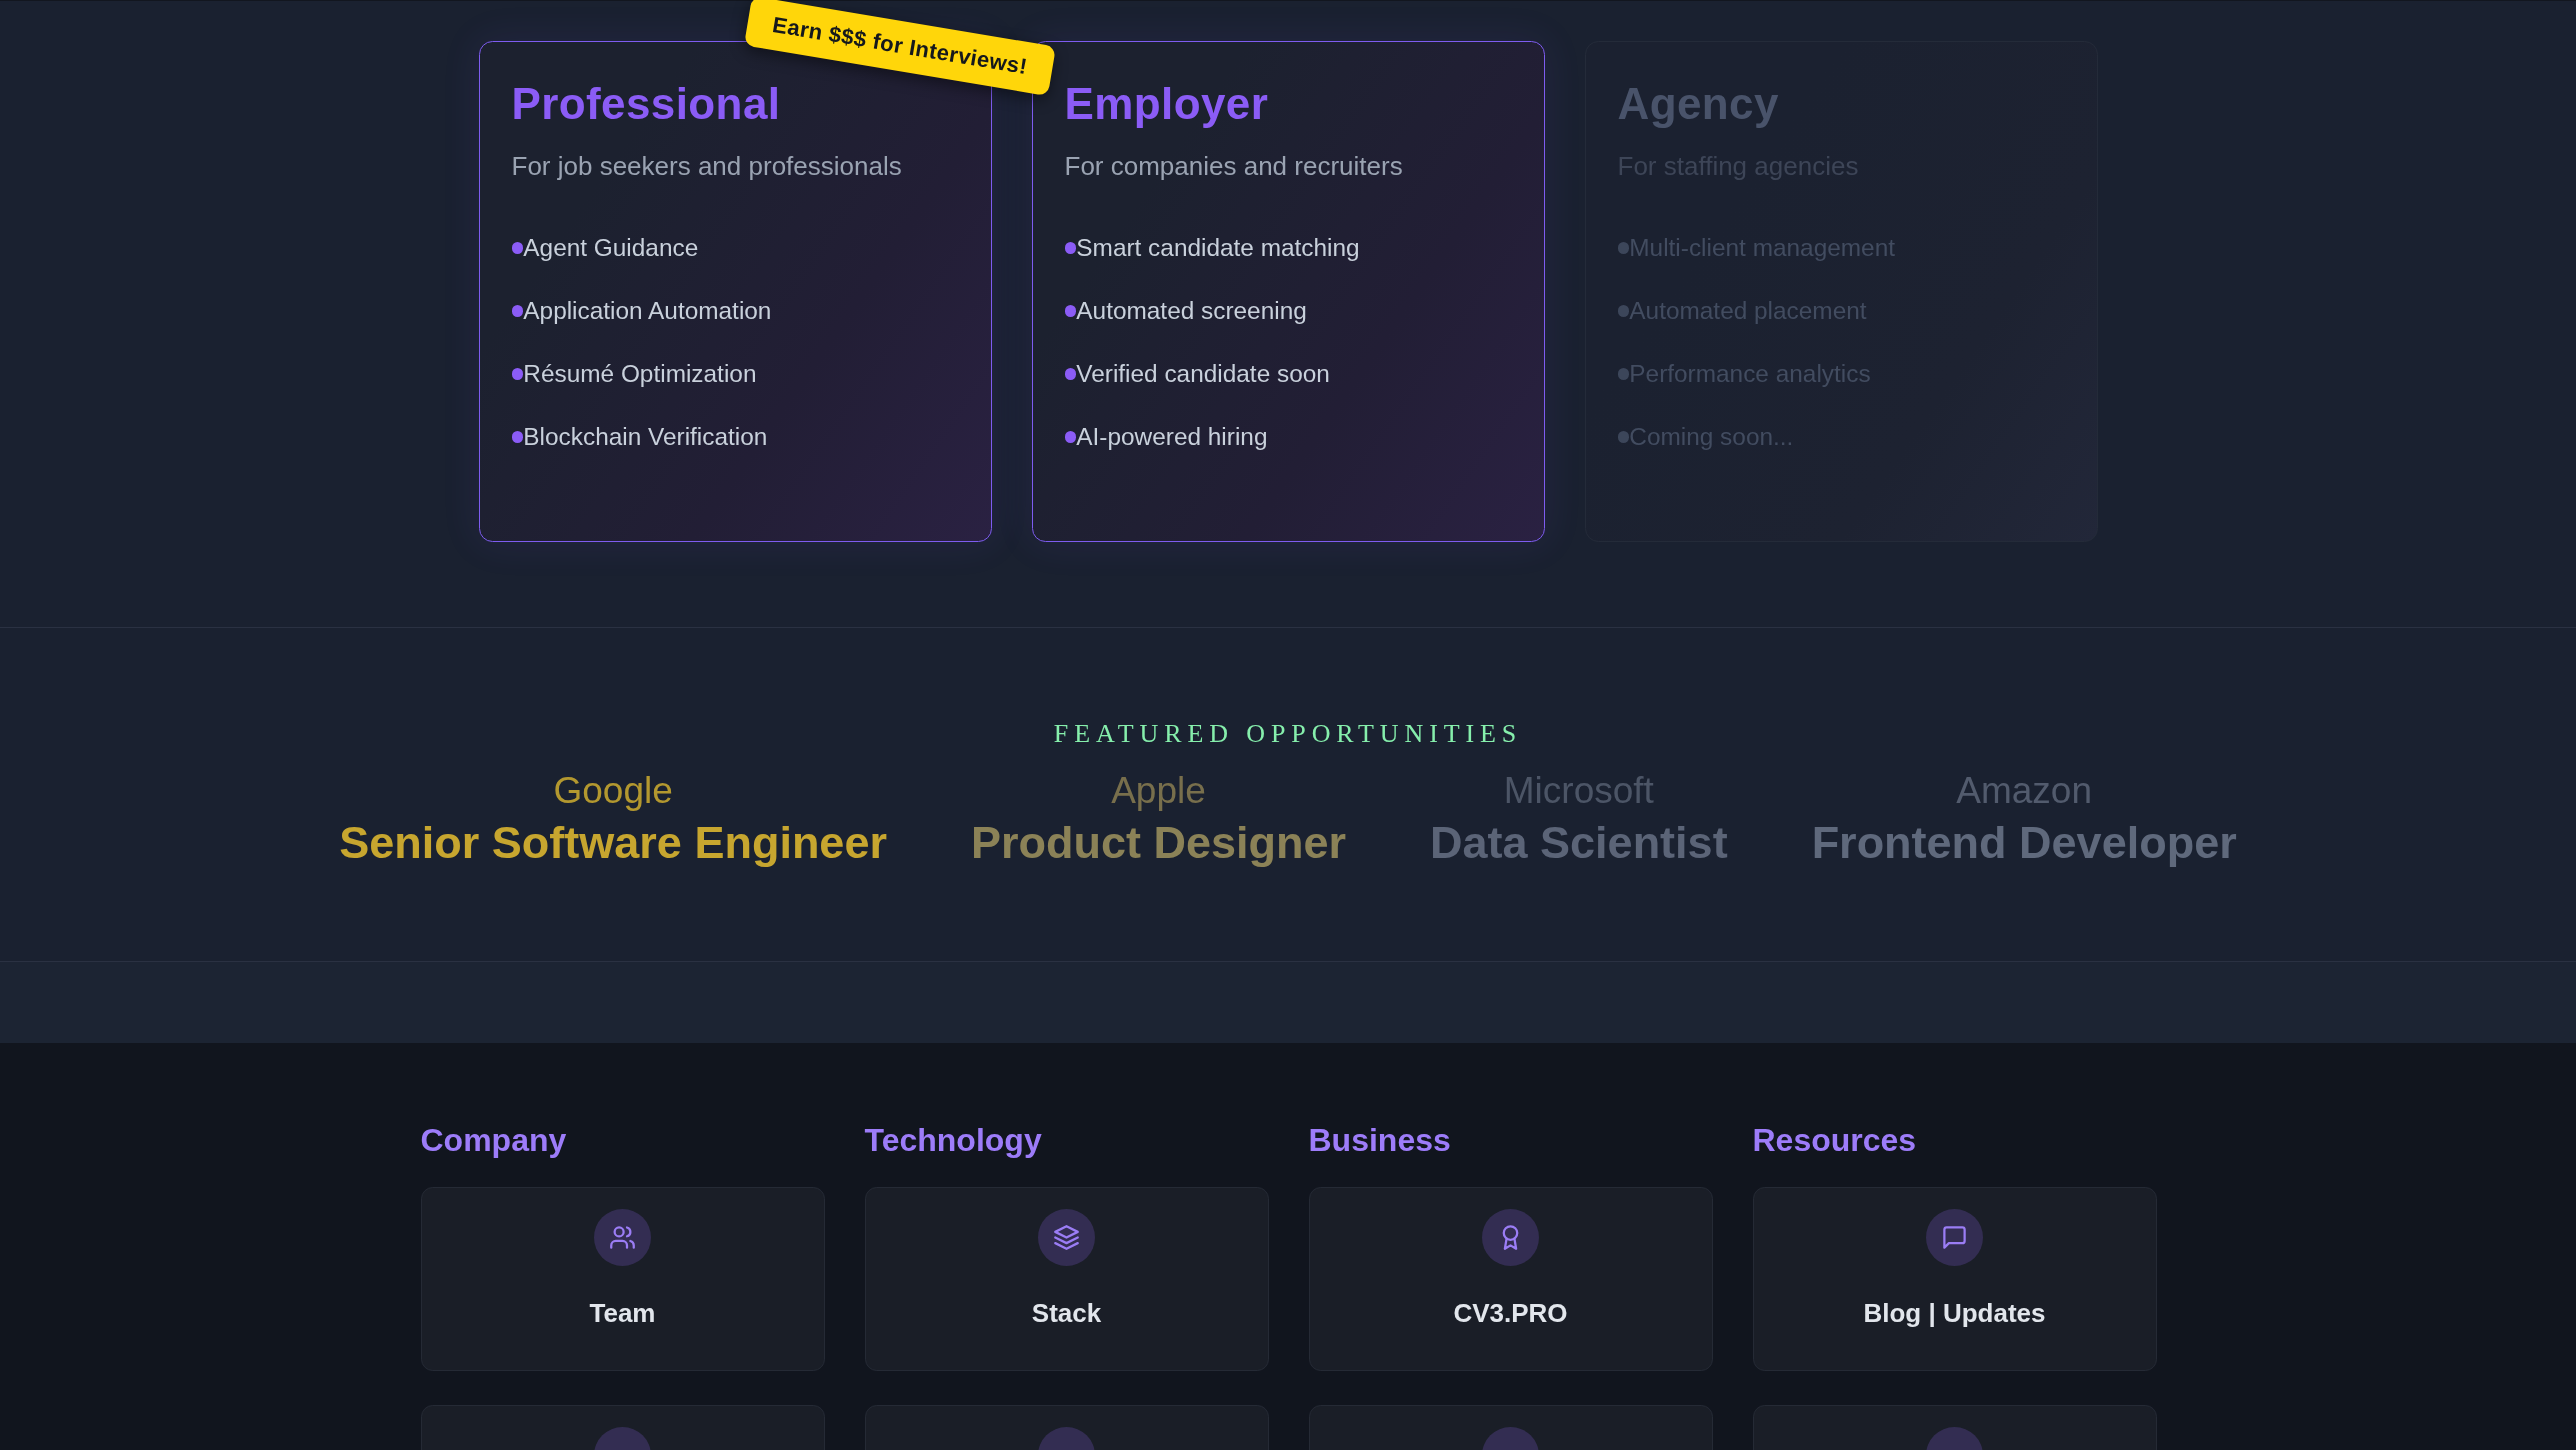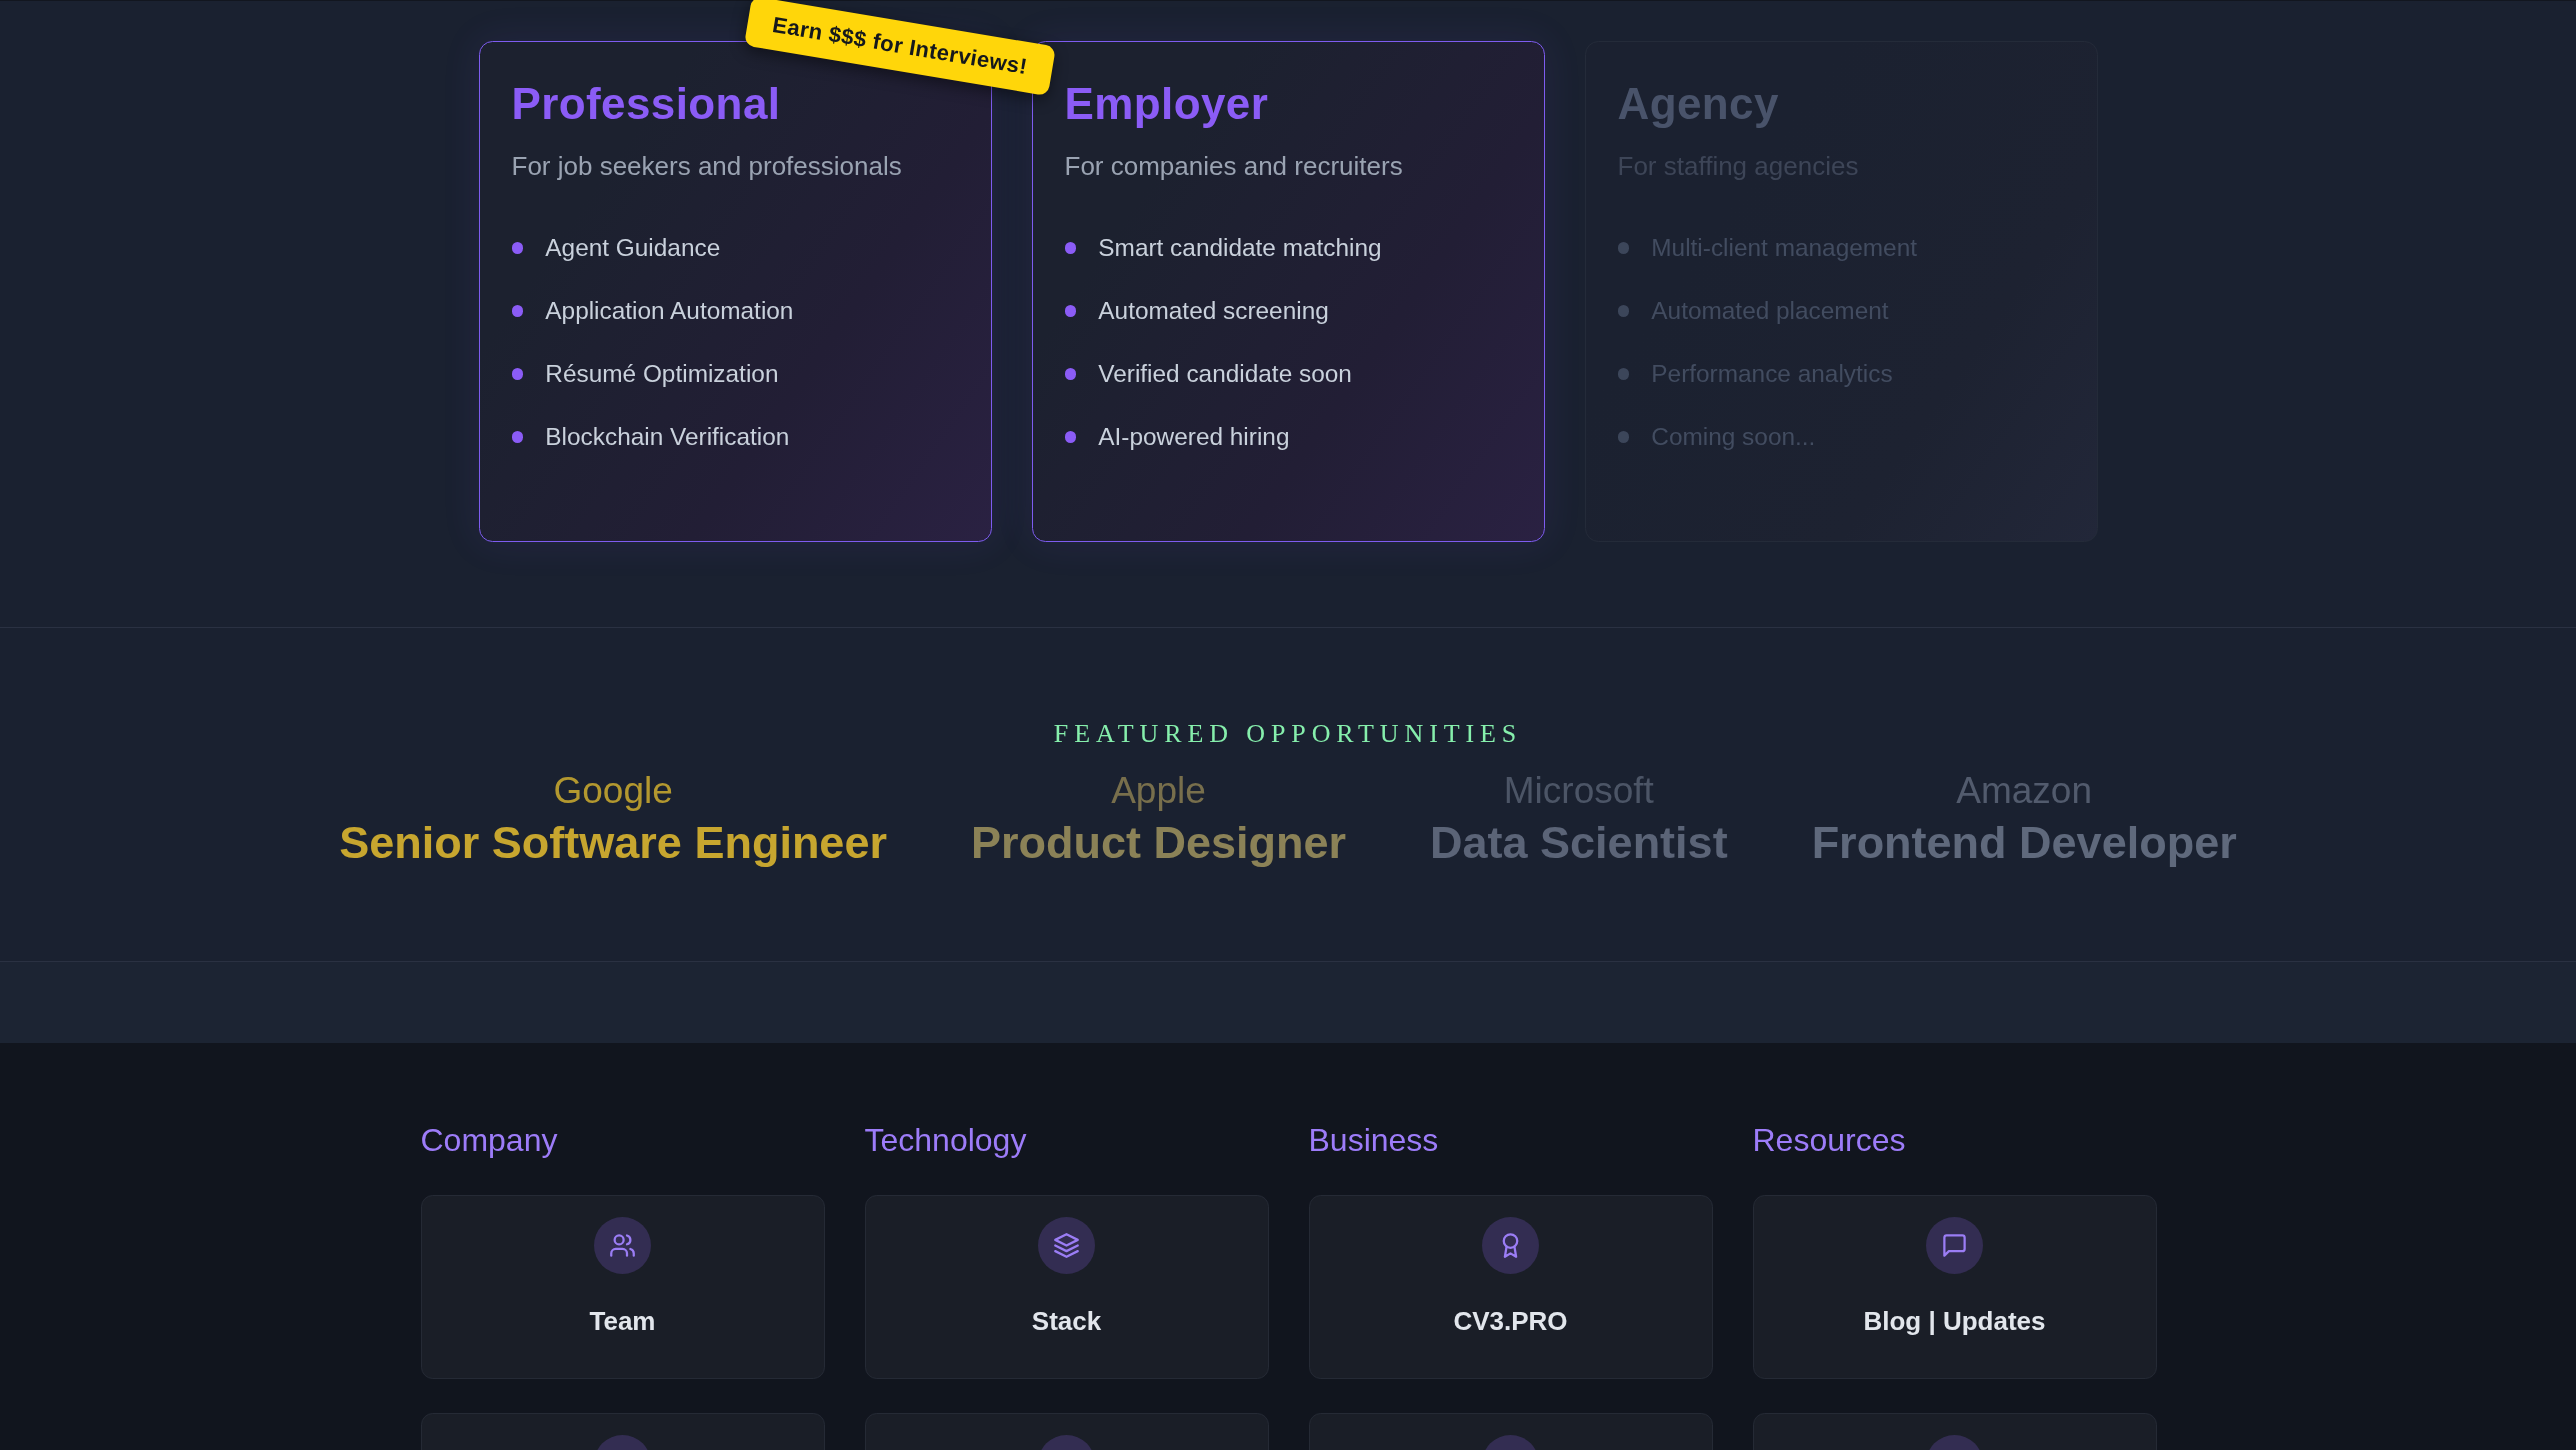--- a/index.html
+++ b/index.html
@@ -34,21 +34,21 @@
   .plan-card.disabled {
     border:0.8px solid #242b39;
     background:linear-gradient(125deg,#1b2130 30%,#1d2231 70%,#222739 100%);
   }
   .plan-title { font-size:44px; font-weight:bold; color:#8b5cf6; letter-spacing:0.4px; }
   .plan-card.disabled .plan-title { color:#49536a; }
   .plan-desc { margin-top:22px; font-size:26px; color:#9aa3b2; }
   .plan-card.disabled .plan-desc { color:#3d4557; }
   .plan-features { list-style:none; margin-top:52px; }
   .plan-features li {
-    display:flex; align-items:center; gap:22px;
+    display:flex; align-items:center; 
     font-size:24.4px; color:#c9d1dc; margin-bottom:35px;
   }
   .plan-card.disabled .plan-features li { color:#424c60; }
   .dot {
     width:11.8px; height:11.8px; border-radius:50%; background:#8b5cf6; flex:0 0 11.8px;
   }
   .plan-card.disabled .dot { background:#3c465a; }
 
   .ribbon-badge {
     position:absolute; left:746px; top:20px; z-index:5;
@@ -92,21 +92,21 @@
 
   
   .footer {
     background:#11151e; min-height:407px; padding-top:79px;
   }
   .footer-grid {
     width:1735px; margin:0 auto;
     display:grid; grid-template-columns:repeat(4,404px); column-gap:40px;
   }
   .col-header {
-    font-size:32px; font-weight:normal; color:#9d7cf9; margin-bottom:36px;
+    font-size:32px; font-weight:bold; color:#9d7cf9; margin-bottom:28px;
   }
   .res-card {
     height:184px; border-radius:11.8px;
     background:#1a1e27; border:0.8px solid #252a35;
     display:flex; flex-direction:column; align-items:center;
     padding-top:21px; cursor:pointer;
   }
   .res-card + .res-card { margin-top:34px; }
   .icon-circle {
     width:57px; height:57px; border-radius:50%;

